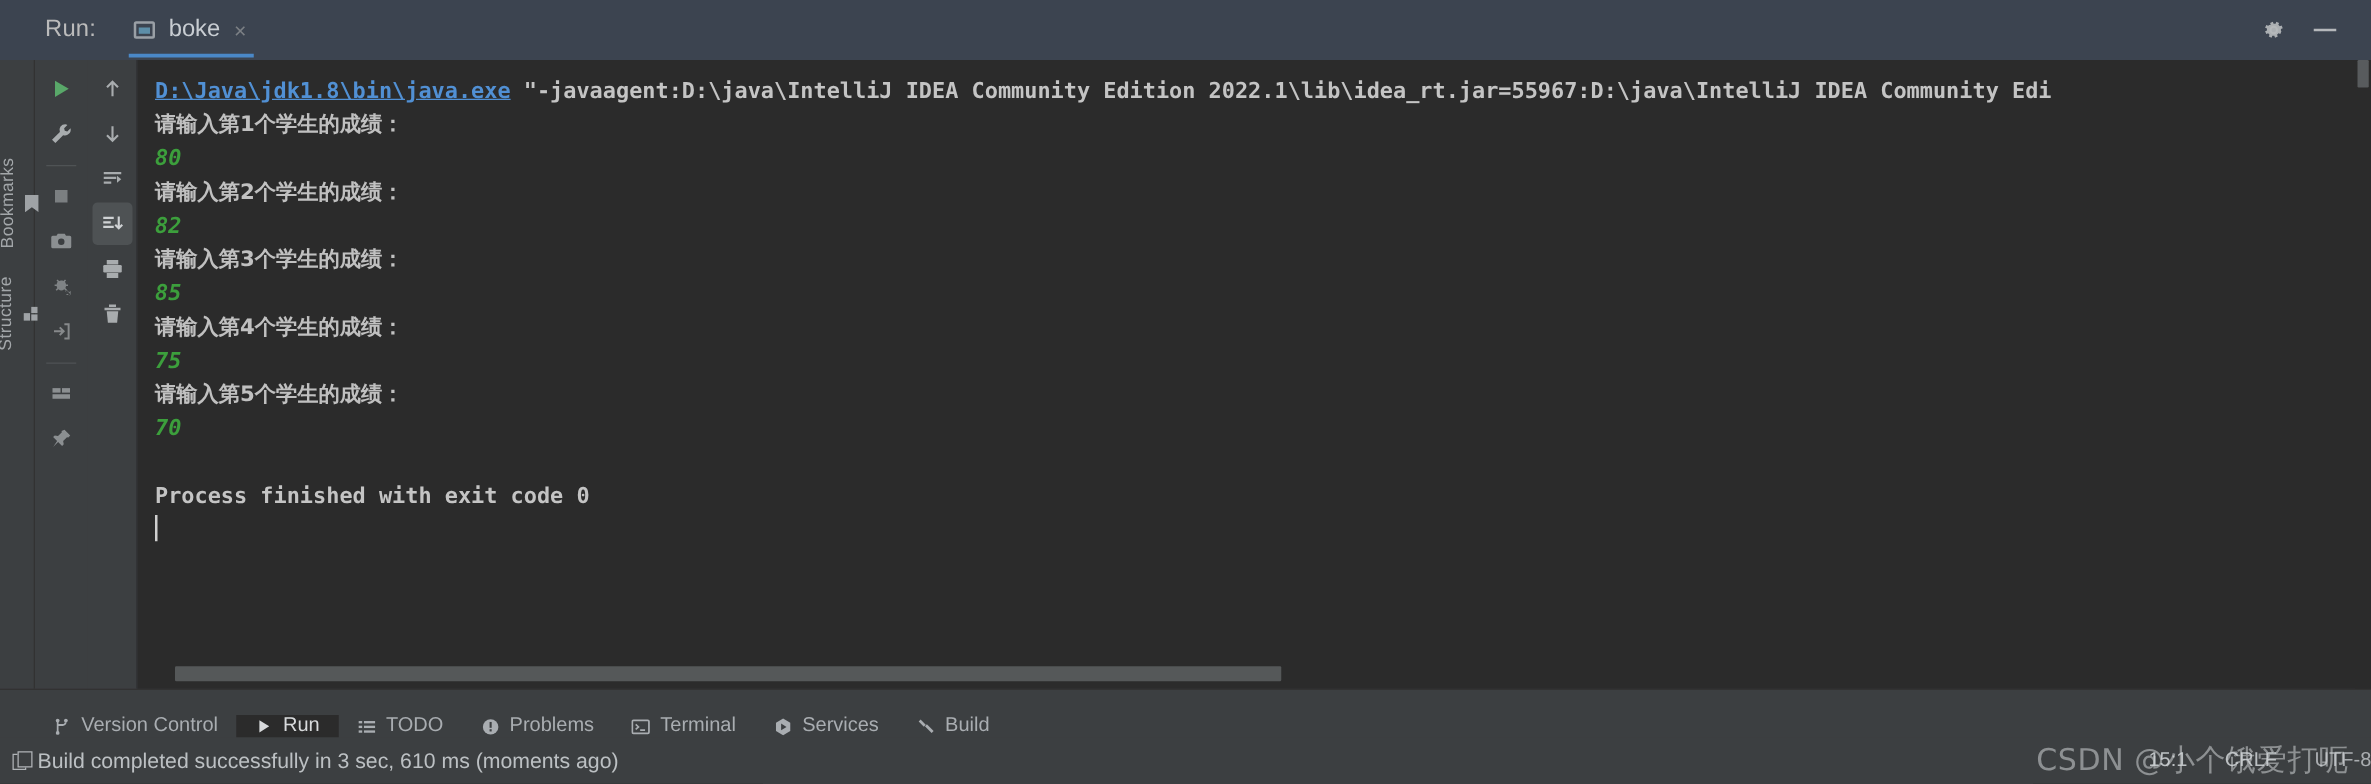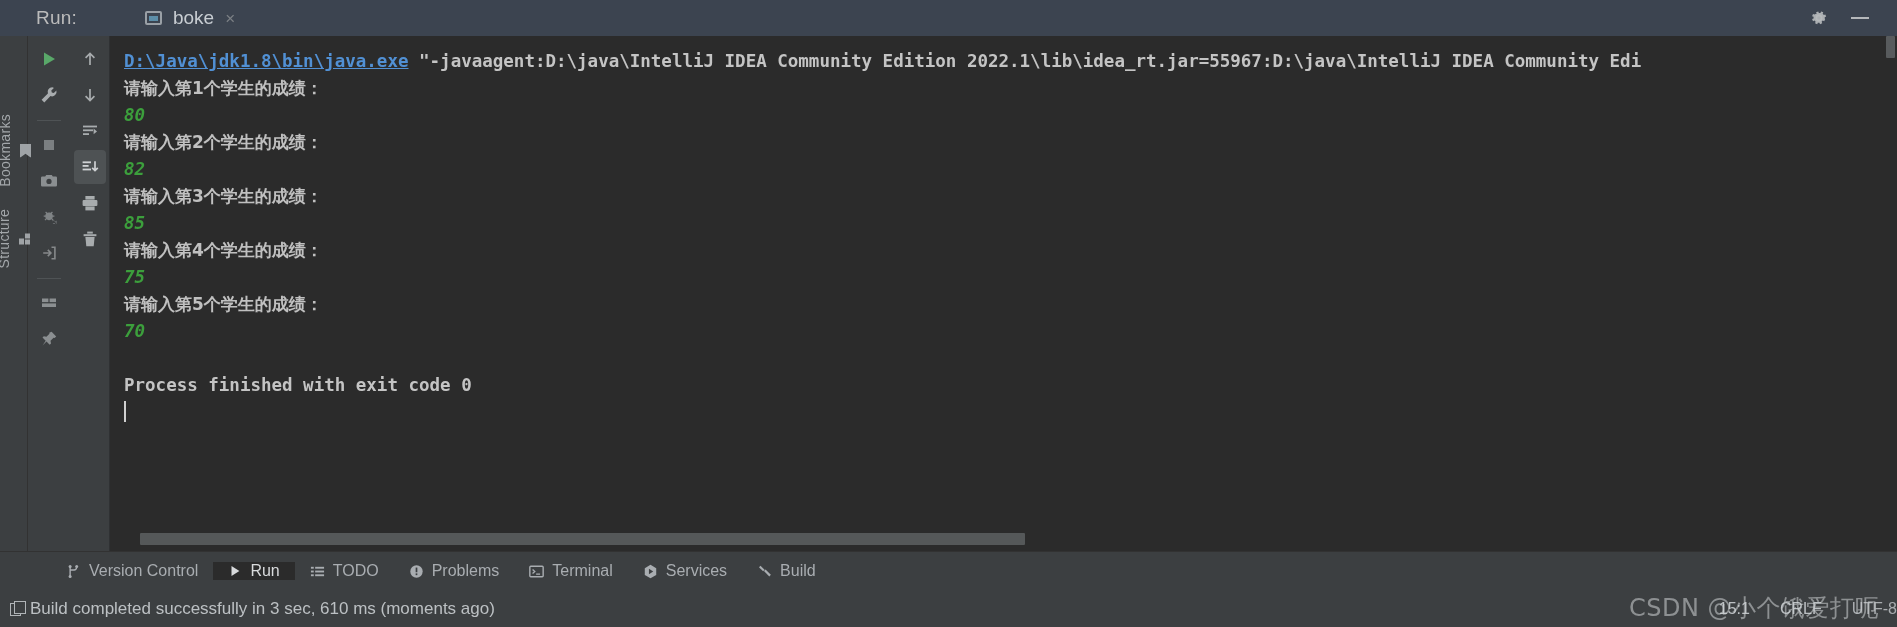--- a/index.html
+++ b/index.html
@@ -18,27 +18,26 @@
     position: relative;
     width: 1897px;
     height: 627px;
     background: #3c3f41;
     display: flex;
     flex-direction: column;
   }
 
   
   .header {
-    height: 36px;
+    height: 48px;
     background: #3c4450;
     display: flex;
     align-items: center;
     flex: 0 0 auto;
     position: relative;
-    gap: 38px;
   }
   .run-label {
     color: #bbbbbb;
     font-size: 19px;
     margin-left: 36px;
     letter-spacing: .2px;
   }
   .tab {
     display: flex;
     align-items: center;
@@ -255,23 +254,23 @@
     background: #555859;
     border-radius: 1px;
   }
 
   
   .bottom-tabs {
     height: 38px;
     background: #3c3f41;
     border-top: 1px solid #323232;
     display: flex;
-    align-items: center;
+    align-items: flex-end;
     flex: 0 0 auto;
-    padding-left: 51px;
+    padding-left: 27px;
   }
   .btab {
     display: flex;
     align-items: center;
     gap: 8px;
     padding: 0 15px;
     color: #a9adb1;
     font-size: 16px;
     box-sizing: border-box;
   }

